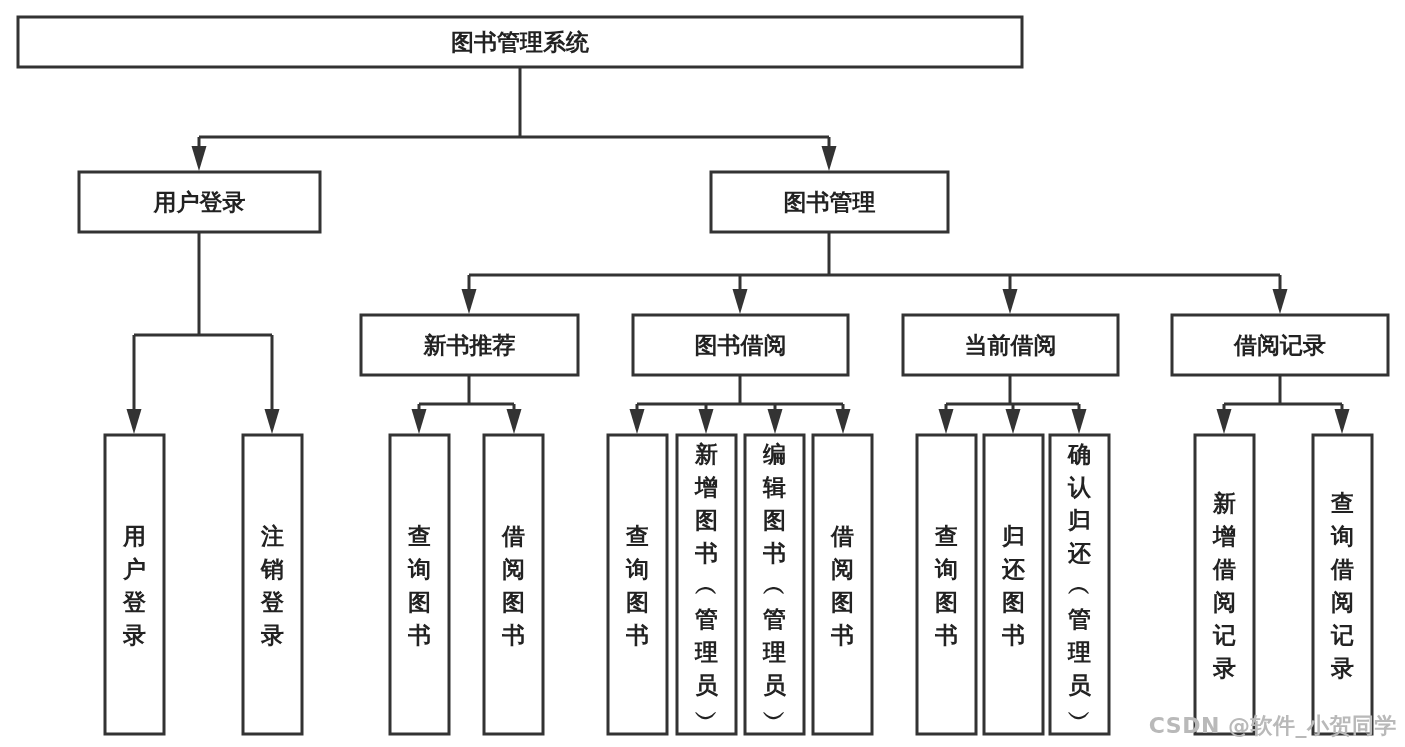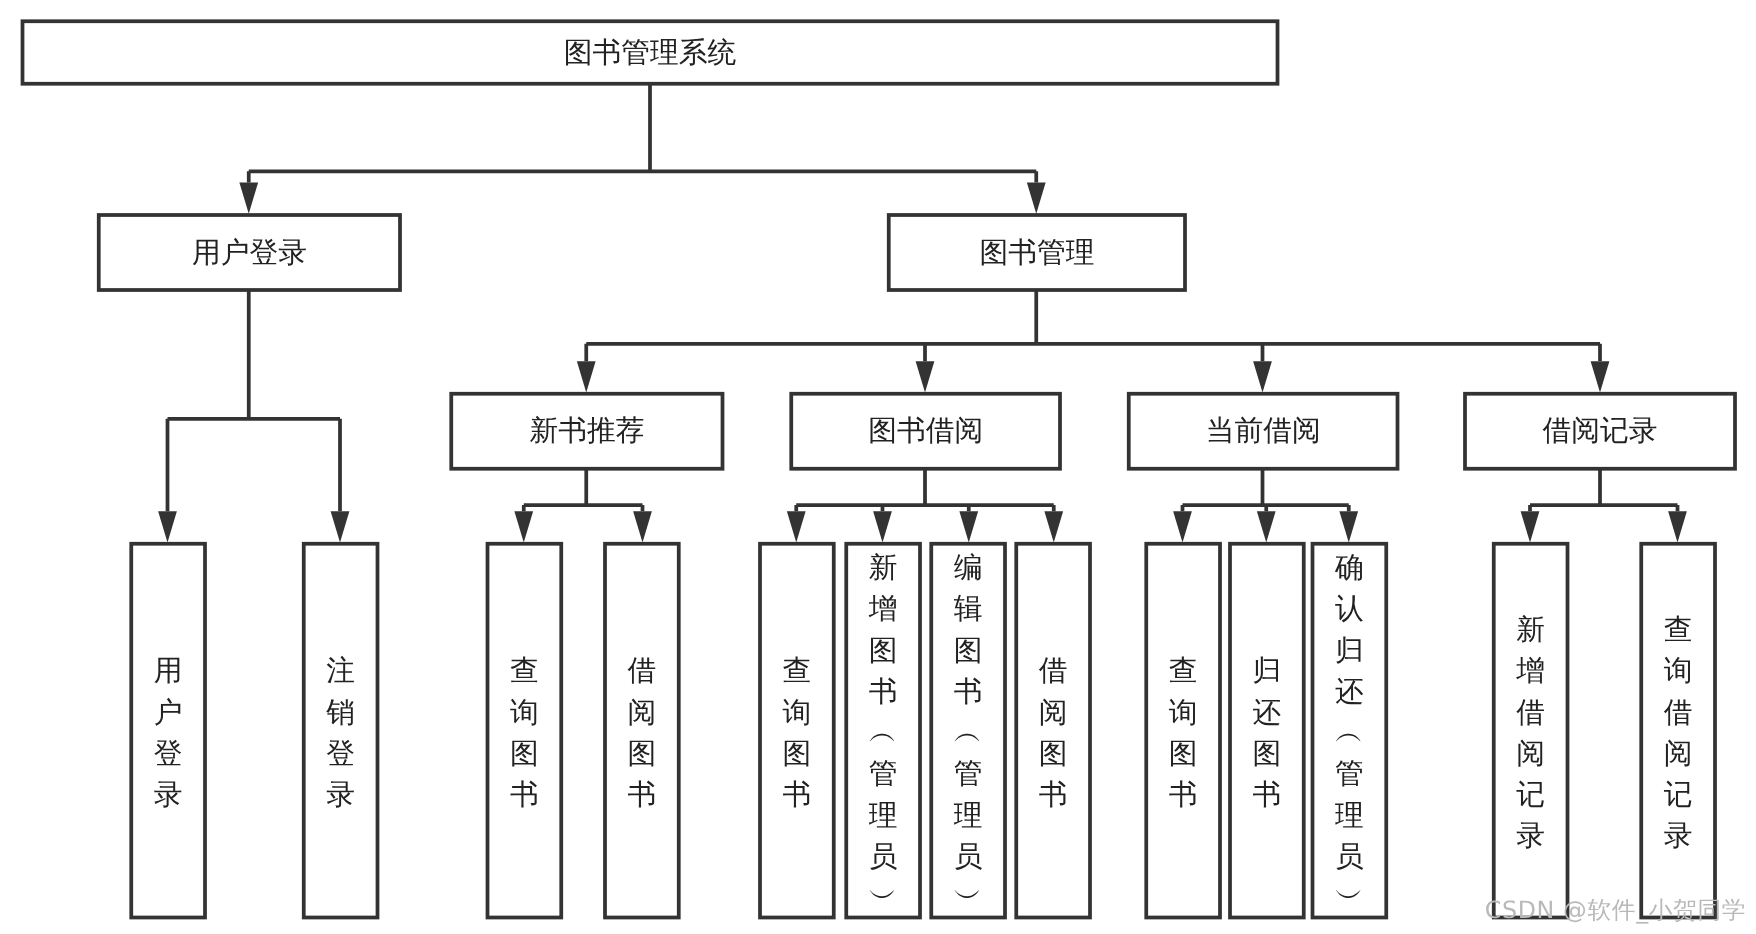--- a/index.html
+++ b/index.html
@@ -13,20 +13,21 @@
     height: 747px;
     font-family: "DejaVu Sans", "Liberation Sans", sans-serif;
     overflow: hidden;
     position: relative;
   }
   #diagram-root {
     position: relative;
     width: 1405px;
     height: 747px;
     background: #ffffff;
+    font-weight: bold;
   }
   svg.tree-canvas {
     position: absolute;
     left: 0;
     top: 0;
     width: 1405px;
     height: 747px;
     display: block;
   }
   .node-box {
@@ -55,21 +56,21 @@
     fill: #222222;
     font-family: "DejaVu Sans", "Liberation Sans", sans-serif;
     font-size: 23px;
     text-anchor: middle;
   }
   .watermark-text {
     position: absolute;
     right: 8px;
     bottom: 6px;
     font-family: "DejaVu Sans", "Liberation Sans", sans-serif;
-    font-size: 19px;
+    font-size: 22px;
     color: #b9b9b9;
     white-space: nowrap;
     letter-spacing: 0.5px;
     user-select: none;
   }
 </style>
 </head>
 <body>
 
 <div id="diagram-root">

